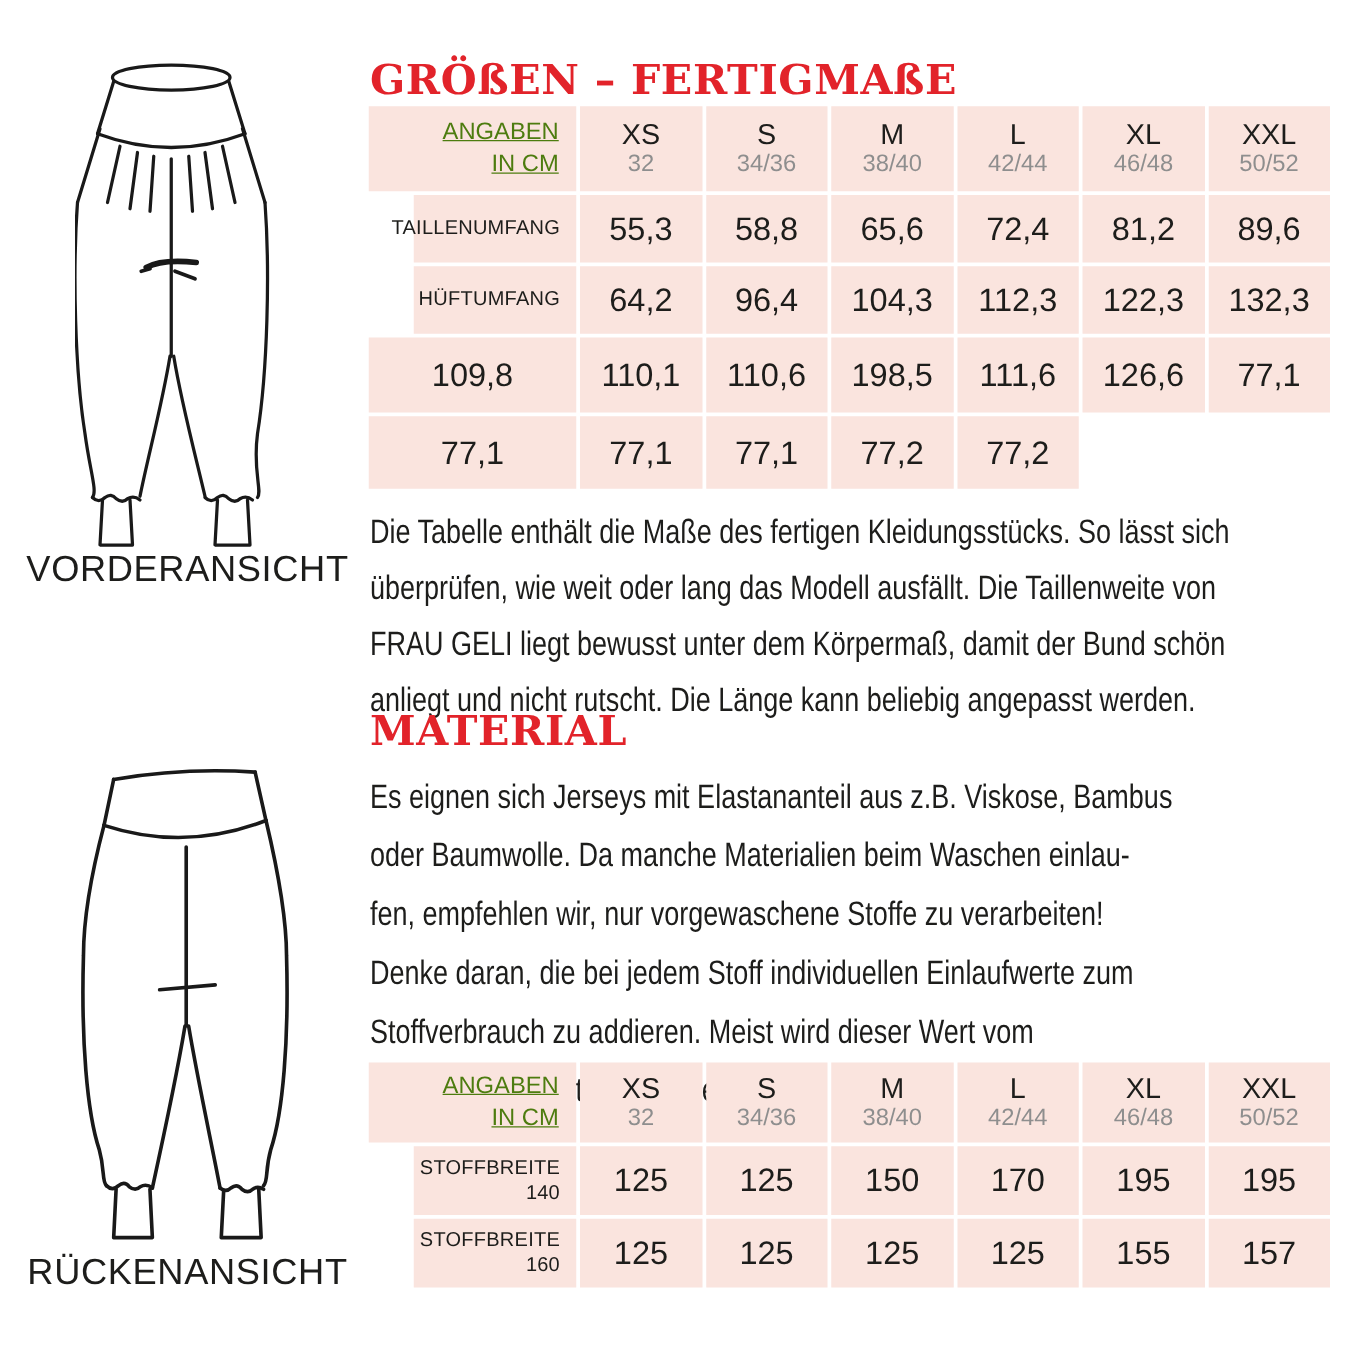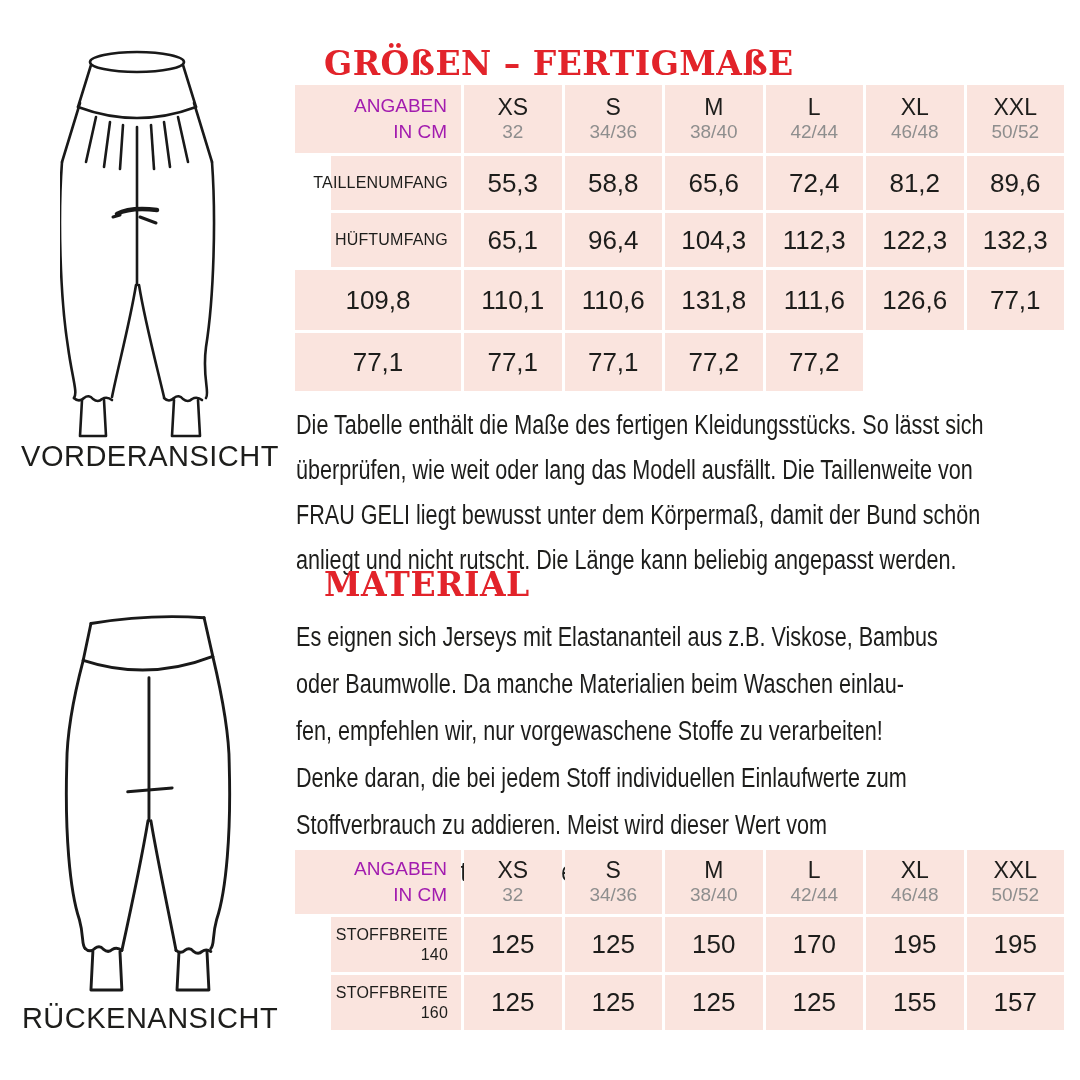--- a/index.html
+++ b/index.html
@@ -2,29 +2,29 @@
 <html><head>
 <meta charset="utf-8">
 <style>
   html,body{margin:0;padding:0;}
   body{width:1080px;height:1080px;background:#ffffff;position:relative;overflow:hidden;
        font-family:"Liberation Sans",sans-serif;color:#1d1d1b;}
   .abs{position:absolute;}
 
   
   .red-heading{font-family:"DejaVu Serif",serif;font-weight:bold;color:#e2232a;
-               font-size:33px;letter-spacing:0.5px;white-space:nowrap;margin-left:28px;}
+               font-size:33px;letter-spacing:0.5px;white-space:nowrap;}
 
   
   .tbl{display:grid;grid-template-columns:166px repeat(6,1fr);gap:3px;width:769px;}
   .tbl1{grid-template-rows:68px 54px 54px 60px 58px;}
   .tbl2{grid-template-rows:64px 55px 55px;}
   .cell{background:#fae4de;display:flex;flex-direction:column;align-items:center;justify-content:center;}
   .corner{align-items:flex-end;padding-right:14px;box-sizing:border-box;
-          color:#a21caf;font-size:19px;line-height:1.35;white-space:pre-line;text-align:right;}
+          color:#4d7c0f;font-size:19px;line-height:1.35;white-space:pre-line;text-align:right;text-decoration:underline;}
   .hd .sz{font-size:23px;color:#1d1d1b;line-height:1.2;}
   .hd .rg{font-size:19px;color:#8e8e8e;line-height:1.2;}
   .lbl{align-items:flex-end;padding-right:13px;box-sizing:border-box;font-size:16px;
        letter-spacing:0.2px;white-space:pre-line;text-align:right;line-height:1.25;margin-left:36px;}
   .val{font-size:26px;}
 
   
   .para{transform:scaleX(0.80);transform-origin:top left;width:980px;}
   .pline{white-space:nowrap;font-size:27px;}
   .para1 .pline{line-height:45px;}
@@ -123,31 +123,31 @@
 
   <div class="cell lbl">TAILLENUMFANG</div>
   <div class="cell val">55,3</div>
   <div class="cell val">58,8</div>
   <div class="cell val">65,6</div>
   <div class="cell val">72,4</div>
   <div class="cell val">81,2</div>
   <div class="cell val">89,6</div>
 
   <div class="cell lbl">HÜFTUMFANG</div>
-  <div class="cell val">65,1</div>
+  <div class="cell val">64,2</div>
   <div class="cell val">96,4</div>
   <div class="cell val">104,3</div>
   <div class="cell val">112,3</div>
   <div class="cell val">122,3</div>
   <div class="cell val">132,3</div>
 
   <div class="cell val">109,8</div>
   <div class="cell val">110,1</div>
   <div class="cell val">110,6</div>
-  <div class="cell val">131,8</div>
+  <div class="cell val">198,5</div>
   <div class="cell val">111,6</div>
   <div class="cell val">126,6</div>
 
   <div class="cell val">77,1</div>
   <div class="cell val">77,1</div>
   <div class="cell val">77,1</div>
   <div class="cell val">77,1</div>
   <div class="cell val">77,2</div>
   <div class="cell val">77,2</div>
 </div>

